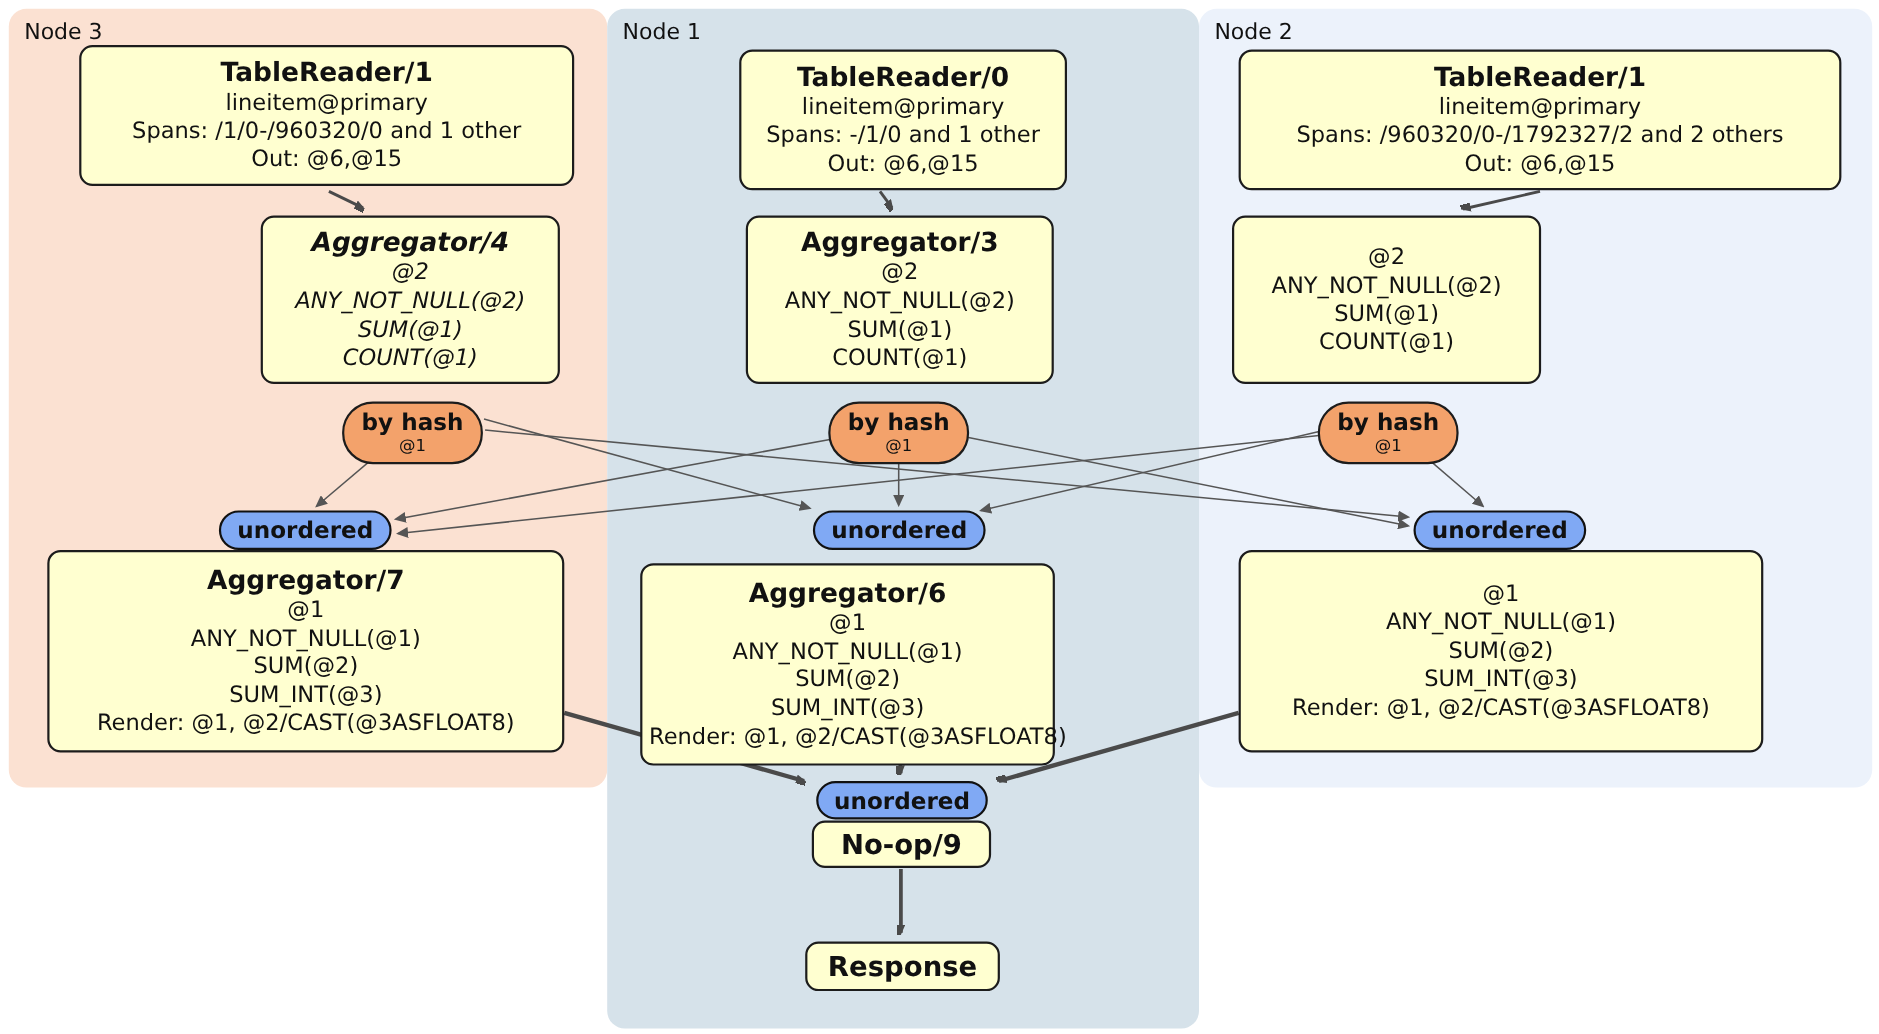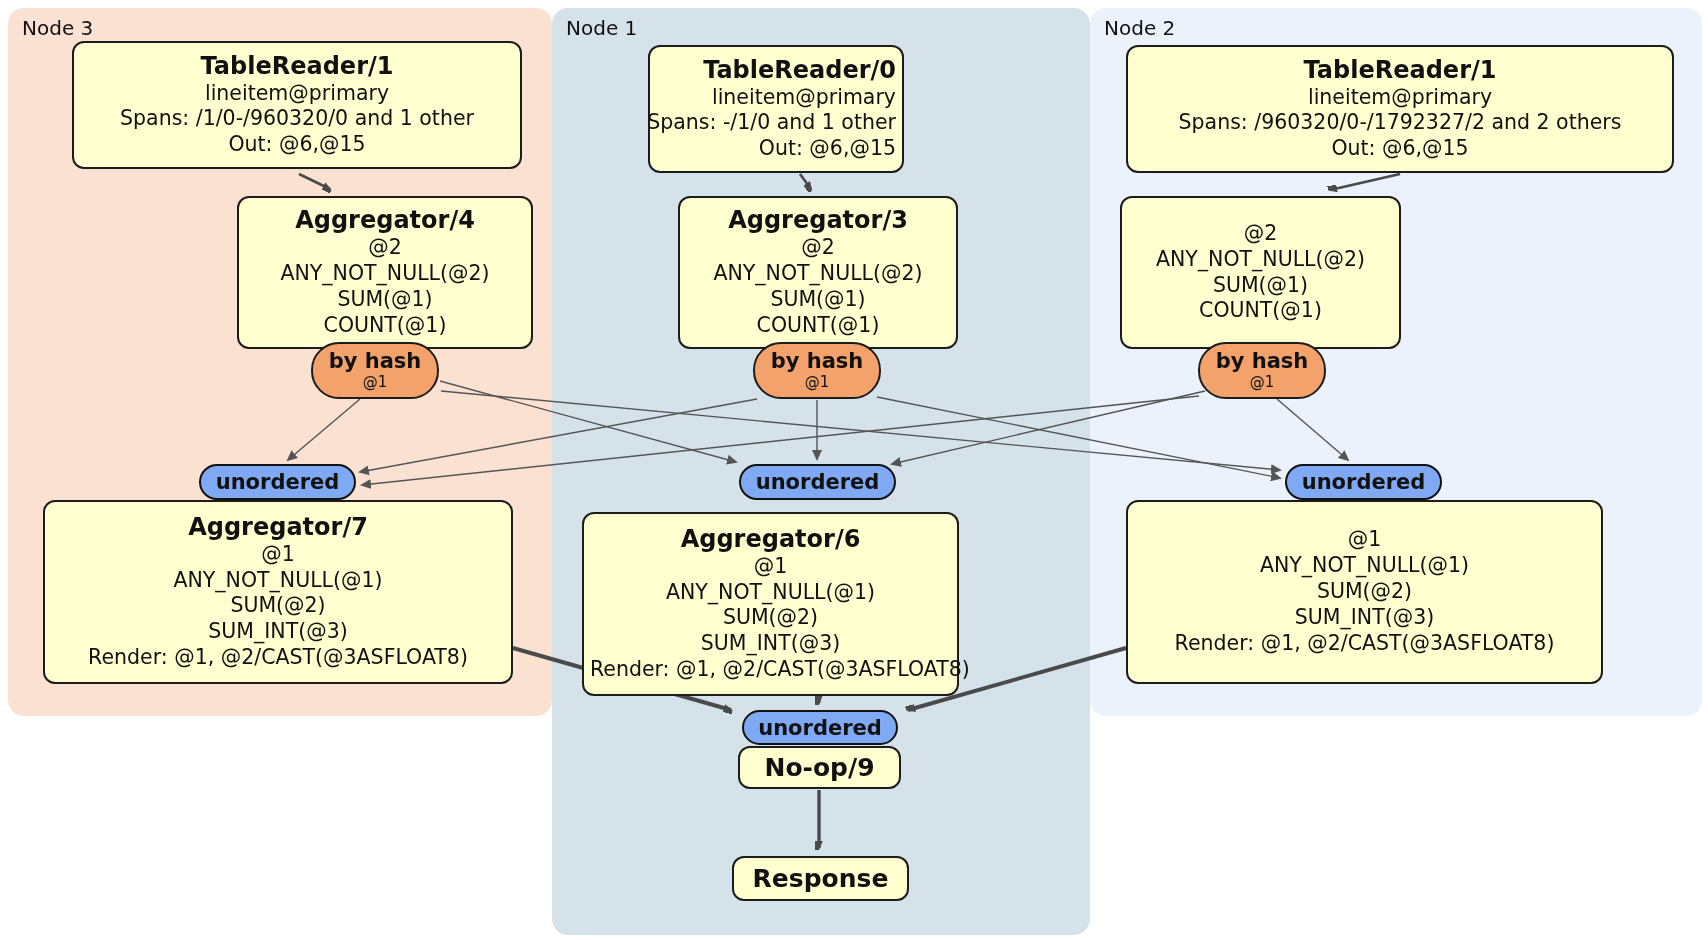--- a/index.html
+++ b/index.html
@@ -10,21 +10,21 @@
   #region-node2{left:1090px;top:8px;width:612px;height:708px;background:var(--node2_bg);}
   .region-label{position:absolute;left:14px;top:8px;font-size:20px;color:#111;}
   #edges{position:absolute;left:0;top:0;z-index:1;pointer-events:none;}
   .proc{position:absolute;background:var(--proc_bg);border:2px solid #1c1c1c;border-radius:12px;z-index:2;
         text-align:center;box-sizing:border-box;display:flex;flex-direction:column;justify-content:center;
         padding:4px 6px;}
   .proc .title{font-weight:bold;font-size:24px;line-height:1.2;}
   .proc .line{font-size:20.5px;line-height:1.26;white-space:nowrap;}
   .proc.final .title{font-size:25px;}
   .router{position:absolute;background:var(--router_bg);border:2px solid #1c1c1c;border-radius:28px;z-index:3;
-          text-align:center;box-sizing:border-box;display:flex;flex-direction:column;justify-content:center;}
+          text-align:center;box-sizing:border-box;display:flex;flex-direction:column;justify-content:center;margin-top:23px;}
   .router .rl{font-weight:bold;font-size:21px;line-height:1.1;}
   .router .rd{font-size:15px;line-height:1.2;}
   .sync{position:absolute;background:var(--sync_bg);border:2px solid #111;border-radius:18px;z-index:3;
         text-align:center;font-weight:bold;font-size:21px;box-sizing:border-box;
         display:flex;align-items:center;justify-content:center;}
 </style>
 </head>
 <body>
 
 <div id="canvas">
@@ -69,34 +69,34 @@
 
     <line x1="819" y1="790" x2="819" y2="848" stroke="#4a4a4a" stroke-width="3.4" marker-end="url(#ah-big)"></line>
   </svg>
 
   <div class="proc" style="left:72px;top:41px;width:450px;height:128px;justify-content:center;">
     <div class="title">TableReader/1</div>
     <div class="line">lineitem@primary</div>
     <div class="line">Spans: /1/0-/960320/0 and 1 other</div>
     <div class="line">Out: @6,@15</div>
   </div>
-  <div class="proc" style="left:648px;top:45px;width:256px;height:128px;align-items:flex-end;">
+  <div class="proc" style="left:672px;top:45px;width:298px;height:128px;">
     <div class="title">TableReader/0</div>
     <div class="line">lineitem@primary</div>
     <div class="line">Spans: -/1/0 and 1 other</div>
     <div class="line">Out: @6,@15</div>
   </div>
   <div class="proc" style="left:1126px;top:45px;width:548px;height:128px;">
     <div class="title">TableReader/1</div>
     <div class="line">lineitem@primary</div>
     <div class="line">Spans: /960320/0-/1792327/2 and 2 others</div>
     <div class="line">Out: @6,@15</div>
   </div>
 
-  <div class="proc" style="left:237px;top:196px;width:296px;height:153px;">
+  <div class="proc" style="left:237px;top:196px;width:272px;height:153px;font-style:italic;">
     <div class="title">Aggregator/4</div>
     <div class="line">@2</div>
     <div class="line">ANY_NOT_NULL(@2)</div>
     <div class="line">SUM(@1)</div>
     <div class="line">COUNT(@1)</div>
   </div>
   <div class="proc" style="left:678px;top:196px;width:280px;height:153px;">
     <div class="title">Aggregator/3</div>
     <div class="line">@2</div>
     <div class="line">ANY_NOT_NULL(@2)</div>

